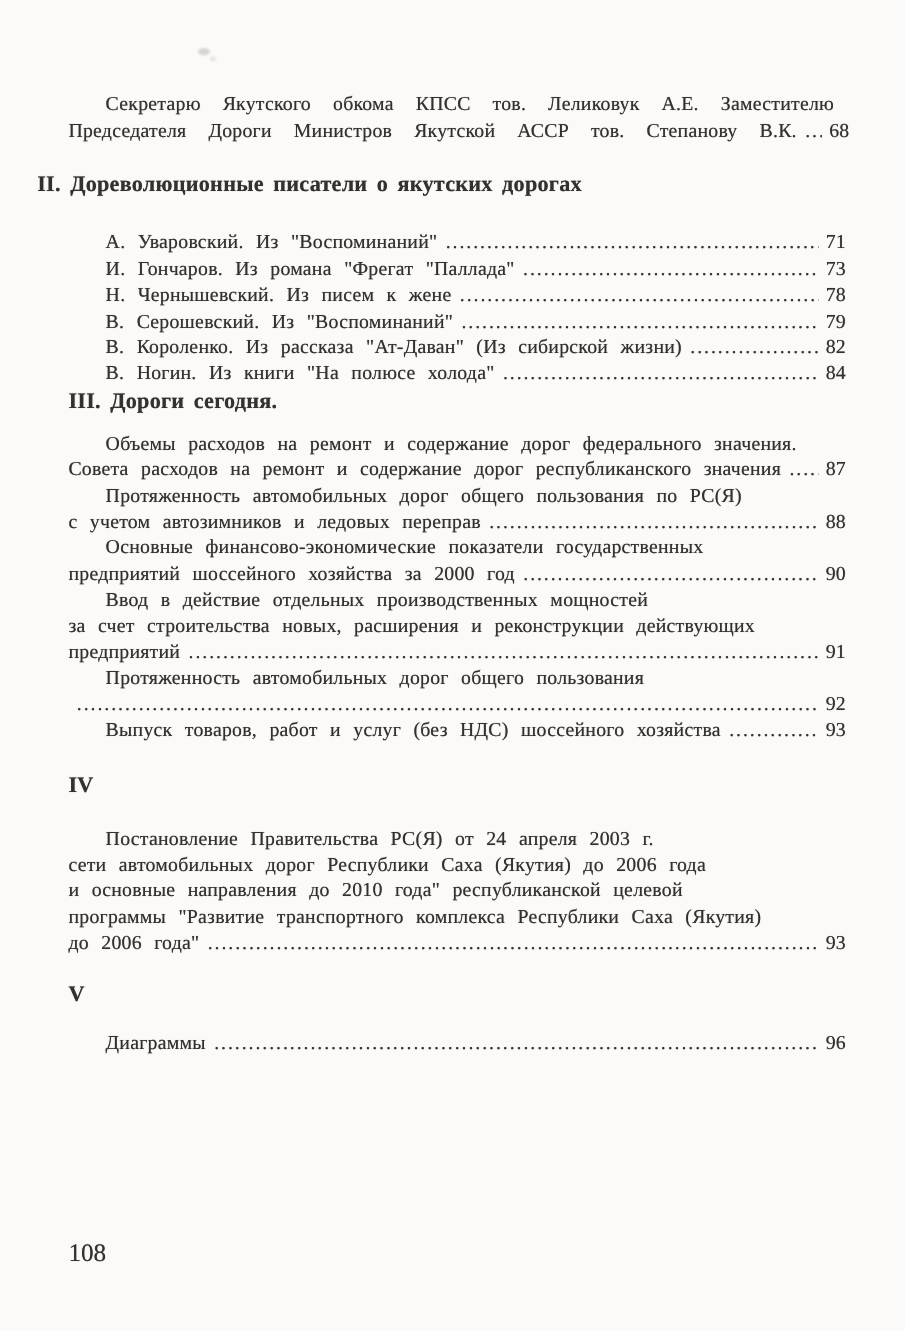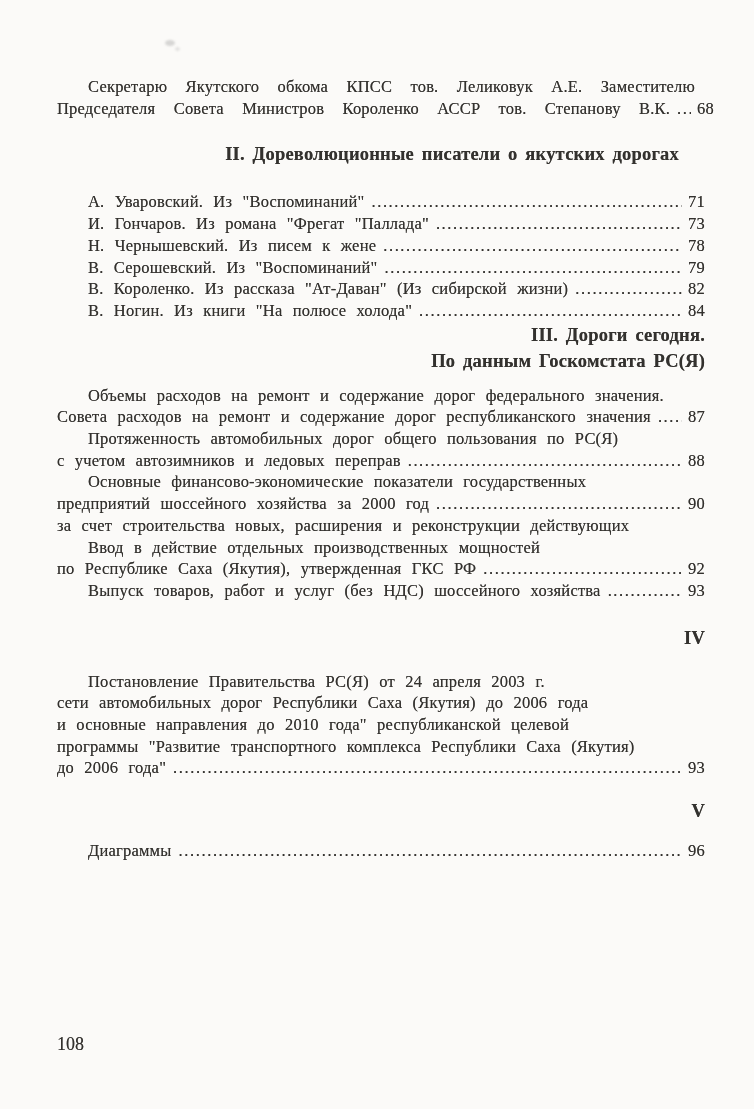--- a/index.html
+++ b/index.html
@@ -51,47 +51,47 @@
     word-spacing:0;
   }
   .leader::after{
     content:"........................................................................................................................";
   }
   .pg{flex:0 0 auto;padding-left:1px;}
   .toc-heading{
     font-weight:bold;
     font-size:18.5px;
     line-height:26px;
-    text-align:right;
+    text-align:left;
     word-spacing:3px;
   }
   
   .s0{word-spacing:14px;}
   .s1 .toc-heading{margin:22px 0 24px;transform:translateX(-26px);}
   .s2 .toc-heading{margin:0 0 11px;}
   .s3 .toc-heading{margin:23px 0 20px;}
   .s4 .toc-heading{margin:19px 0 16px;}
   .footer{
     position:absolute;left:57px;top:1034px;
-    font-size:18px;line-height:20px;
+    font-size:21px;line-height:20px;
   }
 </style>
 </head>
 <body>
 
 <div class="page">
   <div class="speck speck-a"></div>
   <div class="speck speck-b"></div>
 
   <main class="toc">
       <section class="toc-section s0">
         <div class="toc-entry">
           <div class="line indent">Секретарю Якутского обкома КПСС тов. Леликовук А.Е. Заместителю</div>
           <div class="row">
-            <span class="t">Председателя Совета Министров Короленко АССР тов. Степанову В.К.</span>
+            <span class="t">Председателя Дороги Министров Якутской АССР тов. Степанову В.К.</span>
             <span class="leader"></span>
             <span class="pg">68</span>
           </div>
         </div>
       </section>
       <section class="toc-section s1">
         <div class="toc-heading">
           <div class="h-line">II. Дореволюционные писатели о якутских дорогах</div>
         </div>
         <div class="toc-entry">
@@ -133,21 +133,20 @@
           <div class="row indent">
             <span class="t">В. Ногин. Из книги "На полюсе холода"</span>
             <span class="leader"></span>
             <span class="pg">84</span>
           </div>
         </div>
       </section>
       <section class="toc-section s2">
         <div class="toc-heading">
           <div class="h-line">III. Дороги сегодня.</div>
-          <div class="h-line">По данным Госкомстата РС(Я)</div>
         </div>
         <div class="toc-entry">
           <div class="line indent">Объемы расходов на ремонт и содержание дорог федерального значения.</div>
           <div class="row">
             <span class="t">Совета расходов на ремонт и содержание дорог республиканского значения</span>
             <span class="leader"></span>
             <span class="pg">87</span>
           </div>
         </div>
         <div class="toc-entry">
@@ -160,26 +159,31 @@
         </div>
         <div class="toc-entry">
           <div class="line indent">Основные финансово-экономические показатели государственных</div>
           <div class="row">
             <span class="t">предприятий шоссейного хозяйства за 2000 год</span>
             <span class="leader"></span>
             <span class="pg">90</span>
           </div>
         </div>
         <div class="toc-entry">
+          <div class="line indent">Ввод в действие отдельных производственных мощностей</div>
           <div class="line">за счет строительства новых, расширения и реконструкции действующих</div>
-          <div class="line indent">Ввод в действие отдельных производственных мощностей</div>
-        </div>
-        <div class="toc-entry">
-          <div class="row">
-            <span class="t">по Республике Саха (Якутия), утвержденная ГКС РФ</span>
+          <div class="row">
+            <span class="t">предприятий</span>
+            <span class="leader"></span>
+            <span class="pg">91</span>
+          </div>
+        </div>
+        <div class="toc-entry">
+          <div class="line indent">Протяженность автомобильных дорог общего пользования</div>
+          <div class="row">
             <span class="leader"></span>
             <span class="pg">92</span>
           </div>
         </div>
         <div class="toc-entry">
           <div class="row indent">
             <span class="t">Выпуск товаров, работ и услуг (без НДС) шоссейного хозяйства</span>
             <span class="leader"></span>
             <span class="pg">93</span>
           </div>

